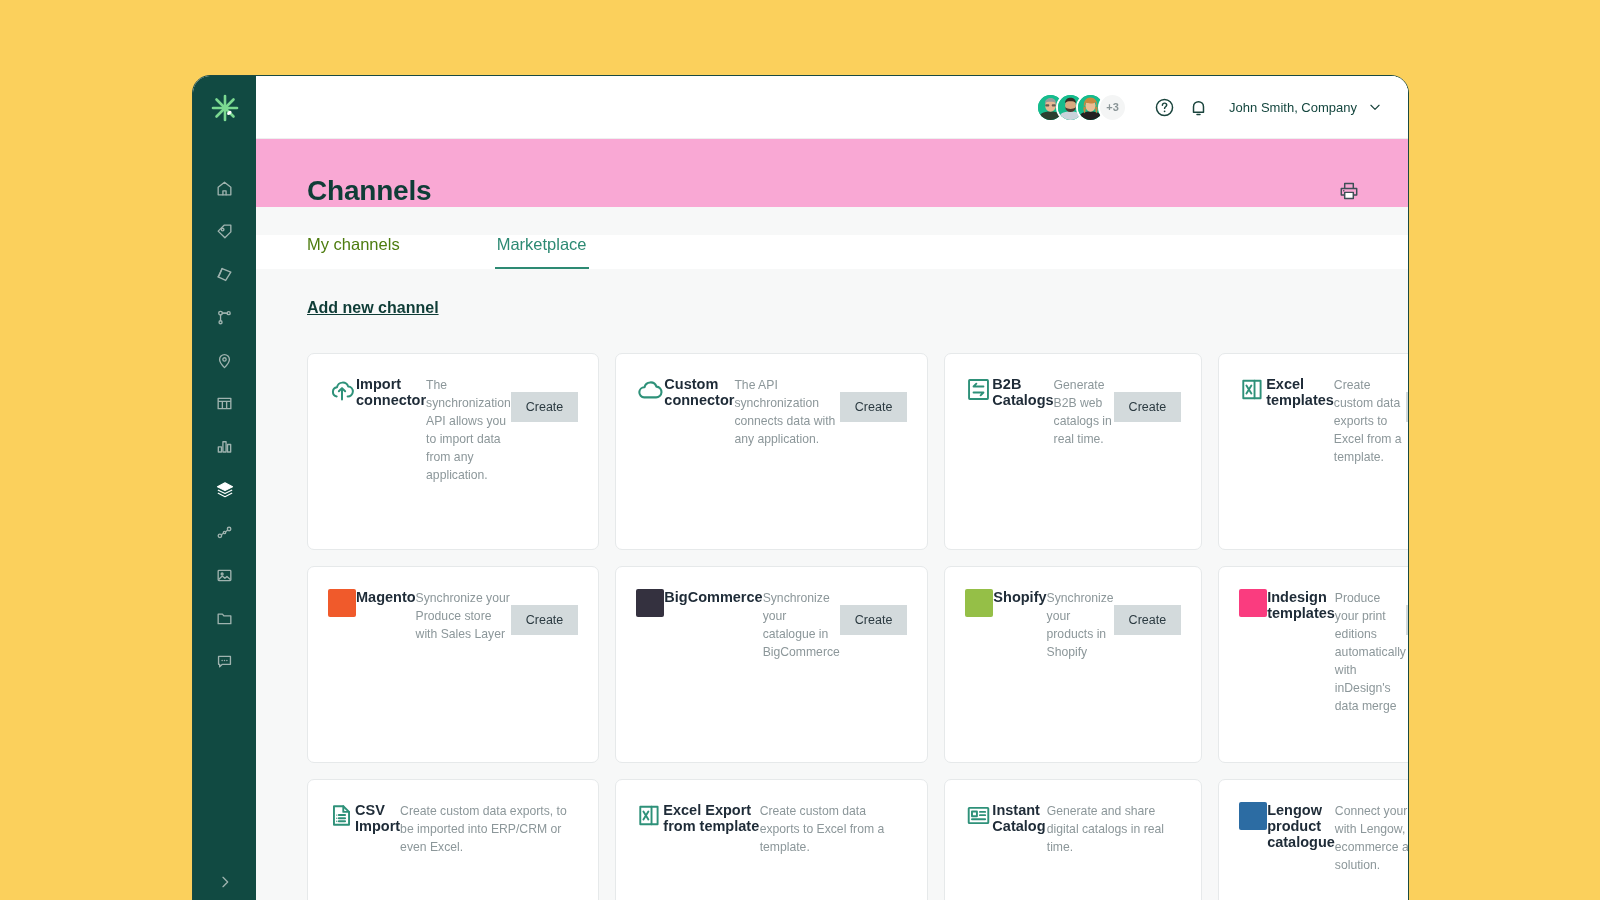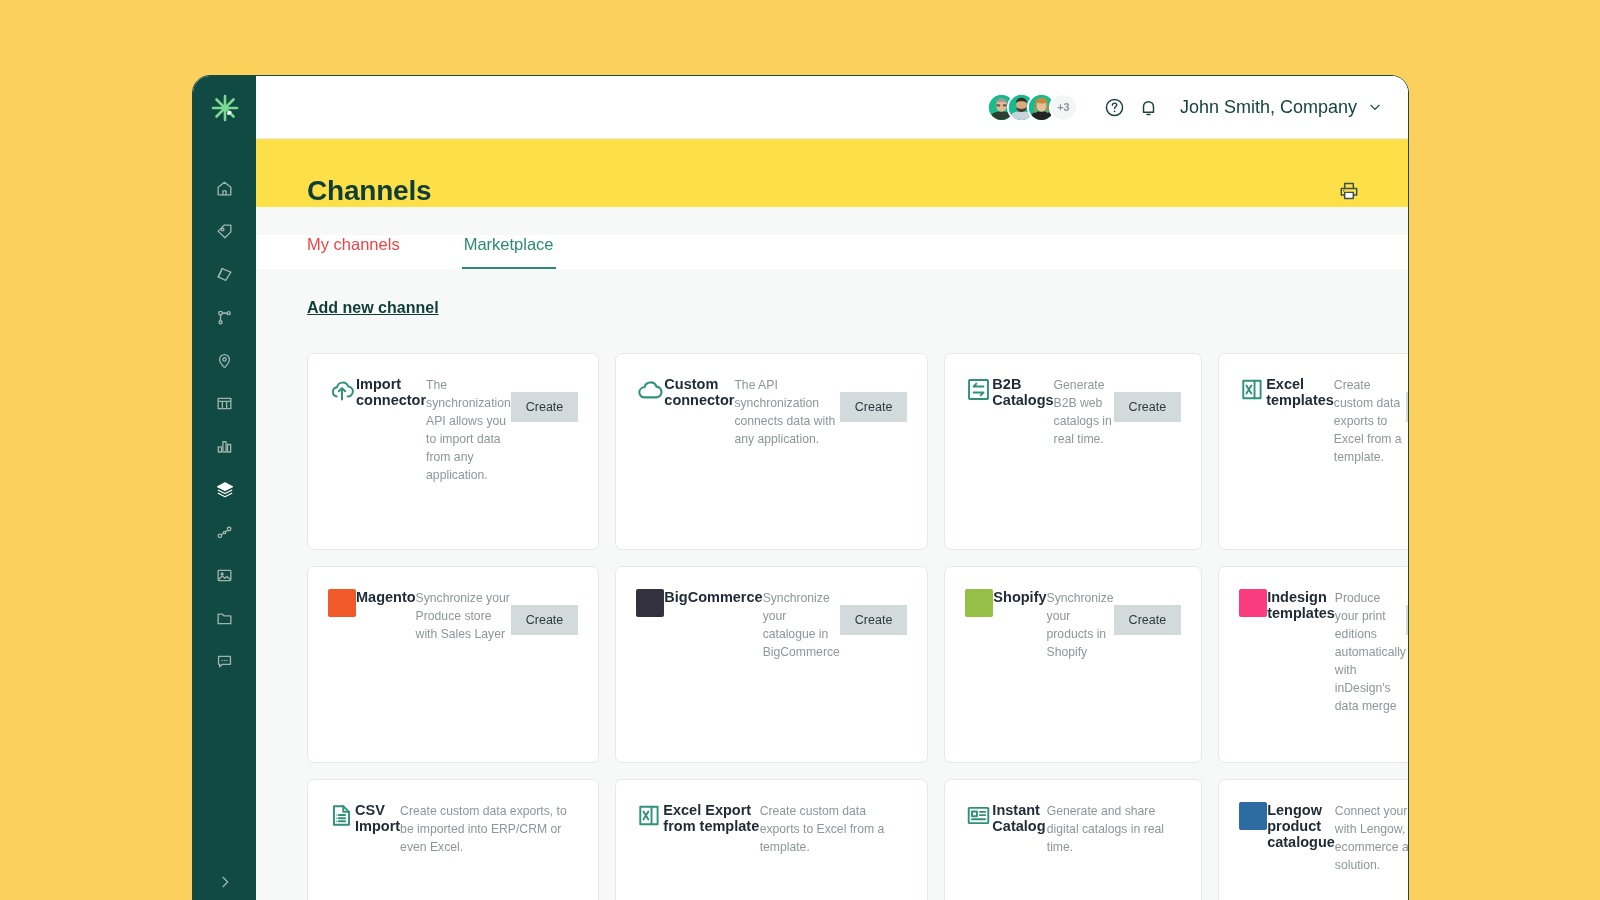--- a/index.html
+++ b/index.html
@@ -124,27 +124,27 @@
   .icon-btn {
     width: 34px; height: 34px;
     display: flex; align-items: center; justify-content: center;
     cursor: pointer;
   }
   .user-menu {
     display: flex; align-items: center; gap: 11px;
     margin-left: 14px; cursor: pointer;
   }
   .user-name {
-    font-size: 18px; color: #14463E; font-weight: normal;
+    font-size: 13px; color: #14463E; font-weight: normal;
     white-space: nowrap;
   }
 
   
   .page-head {
-    background: #fde047;
+    background: #f9a8d4;
     padding: 36px 40px 0 51px;
     position: relative;
   }
   .page-title {
     font-size: 28px;
     font-weight: bold;
     color: #0F3D37;
     letter-spacing: -0.2px;
   }
   .print-btn {
@@ -159,23 +159,23 @@
   
   .tabs {
     background: #ffffff;
     display: flex;
     gap: 0;
     padding: 0 51px;
     margin-top: 28px;
   }
   .tab {
     font-size: 16.5px;
-    color: #ef4444;
+    color: #4d7c0f;
     padding: 0 0 13px 0;
-    margin-right: 62px;
+    margin-right: 95px;
     cursor: pointer;
     border-bottom: 2.5px solid transparent;
     white-space: nowrap;
   }
   .tab.active {
     color: #2D8A73;
     border-bottom-color: #2D8A73;
     padding-left: 2px; padding-right: 2px;
     margin-right: 0;
   }

